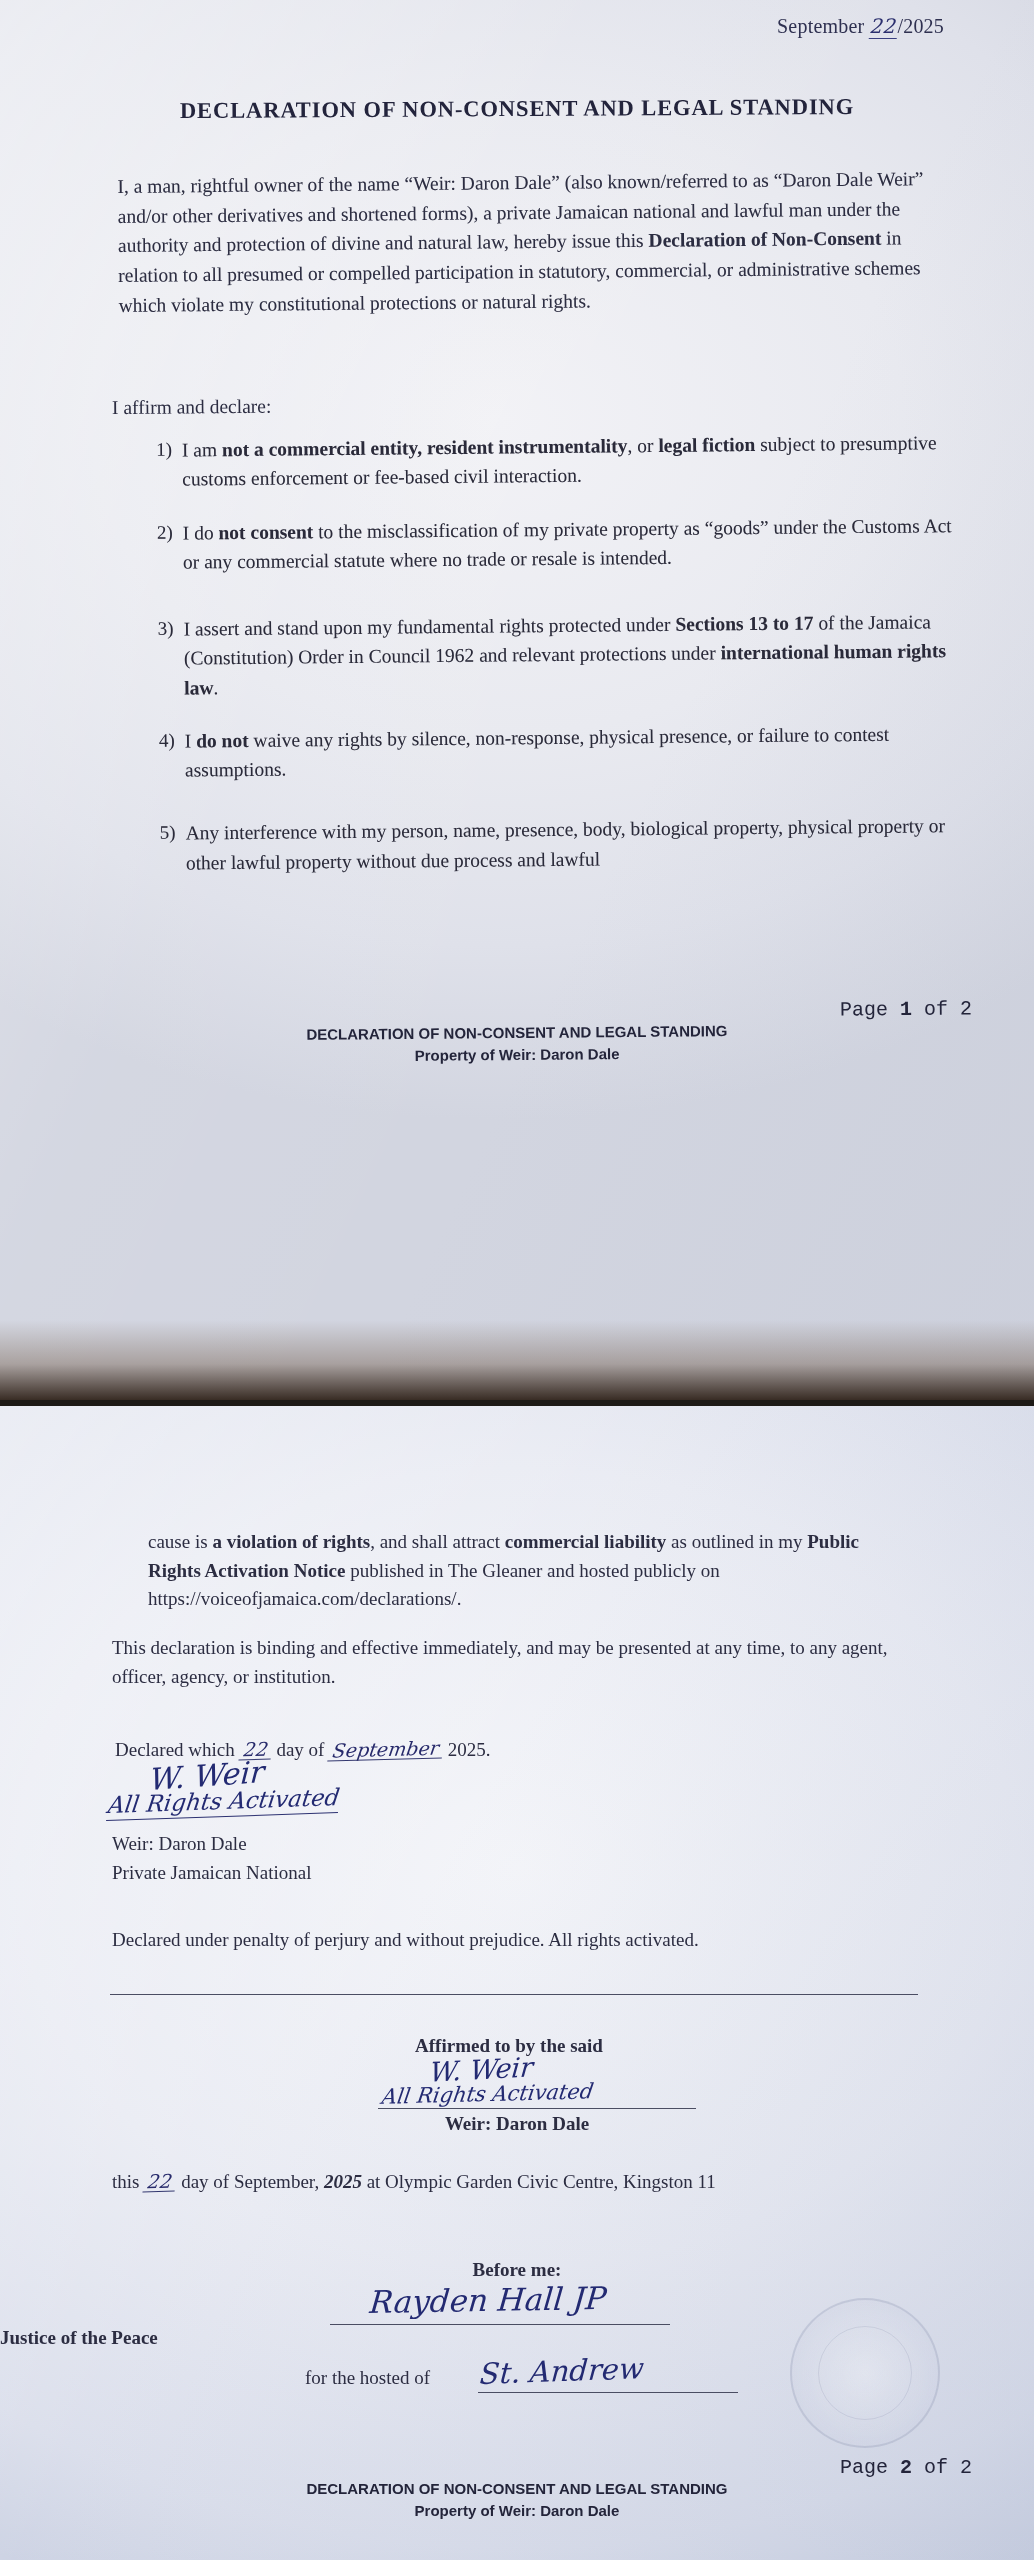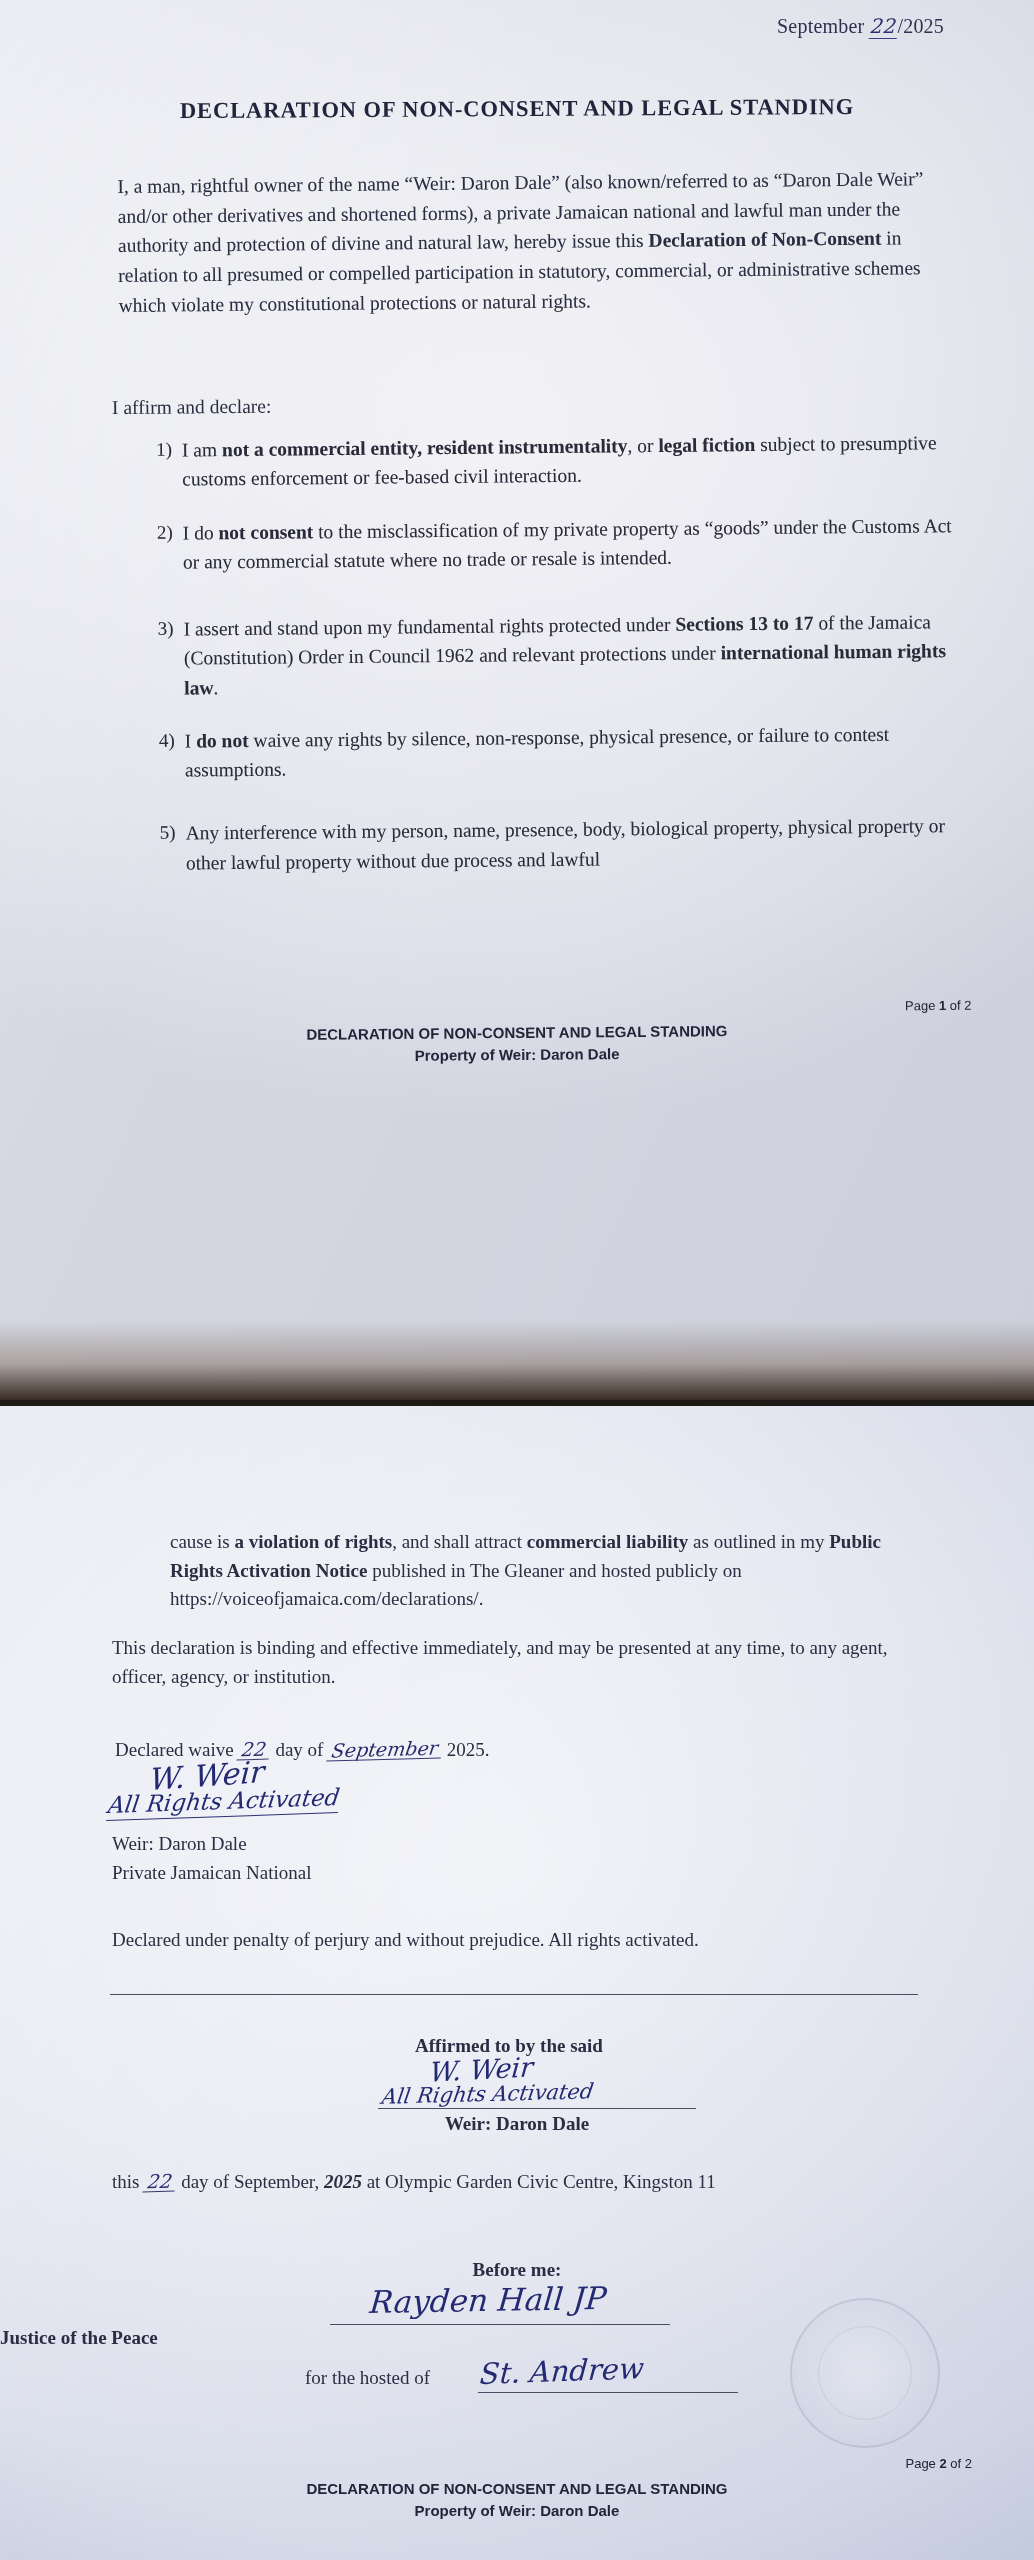--- a/index.html
+++ b/index.html
@@ -156,32 +156,32 @@
     font-size: 15px;
     font-weight: bold;
     color: #23243a;
     line-height: 1.45;
   }
   #p1-footer { top: 1022px; transform: rotate(-0.5deg); }
   #p2-footer { top: 1072px; }
 
   .pagenum {
     position: absolute;
-    font-family: Liberation Sans, sans-serif;
-    font-size: 13px;
+    font-family: Liberation Mono, monospace;
+    font-size: 20px;
     color: #23243a;
   }
   #p1-pagenum { top: 998px; right: 62px; transform: rotate(-0.5deg); }
   #p2-pagenum { top: 1050px; right: 62px; }
   .pagenum b { font-weight: bold; }
 
   
   #p2-cause {
     top: 122px;
-    left: 170px;
+    left: 148px;
     width: 720px;
     font-size: 19px;
     line-height: 1.5;
   }
   #p2-binding {
     top: 228px;
     left: 112px;
     width: 830px;
     font-size: 19px;
     line-height: 1.5;
@@ -390,21 +390,21 @@
   <div class="sheen"></div>
   <div class="content">
 
     <div class="body-block" id="p2-cause">
       cause is <b>a violation of rights</b>, and shall attract <b>commercial liability</b> as outlined in my <b>Public Rights Activation Notice</b> published in The Gleaner and hosted publicly on https://voiceofjamaica.com/declarations/.
     </div>
 
     <div class="body-block" id="p2-binding">This declaration is binding and effective immediately, and may be presented at any time, to any agent, officer, agency, or institution.</div>
 
     <div class="body-block" id="p2-declared-this">
-      <span>Declared waive</span>
+      <span>Declared which</span>
       <span class="hand-ink">22</span>
       <span>day of</span>
       <span class="hand-ink">September</span>
       <span>2025.</span>
     </div>
 
     <div class="sig" id="sig1">W. Weir</div>
     <div class="sig" id="sig1-sub">All Rights Activated</div>
 
     <div class="body-block" id="p2-name1">

